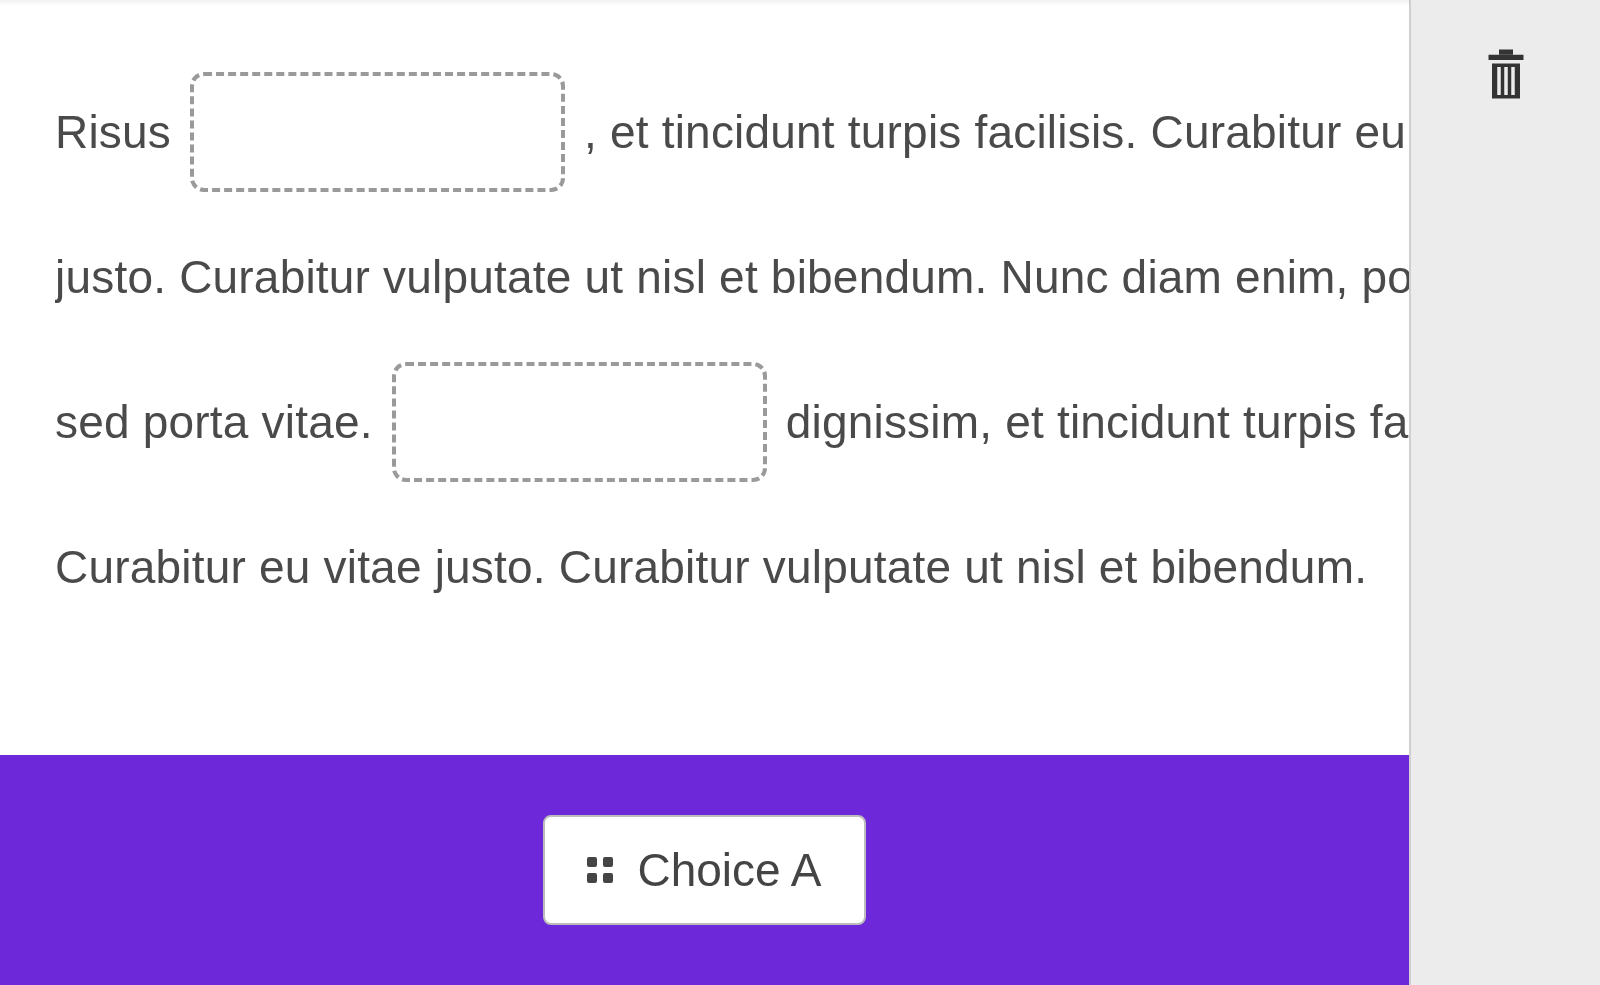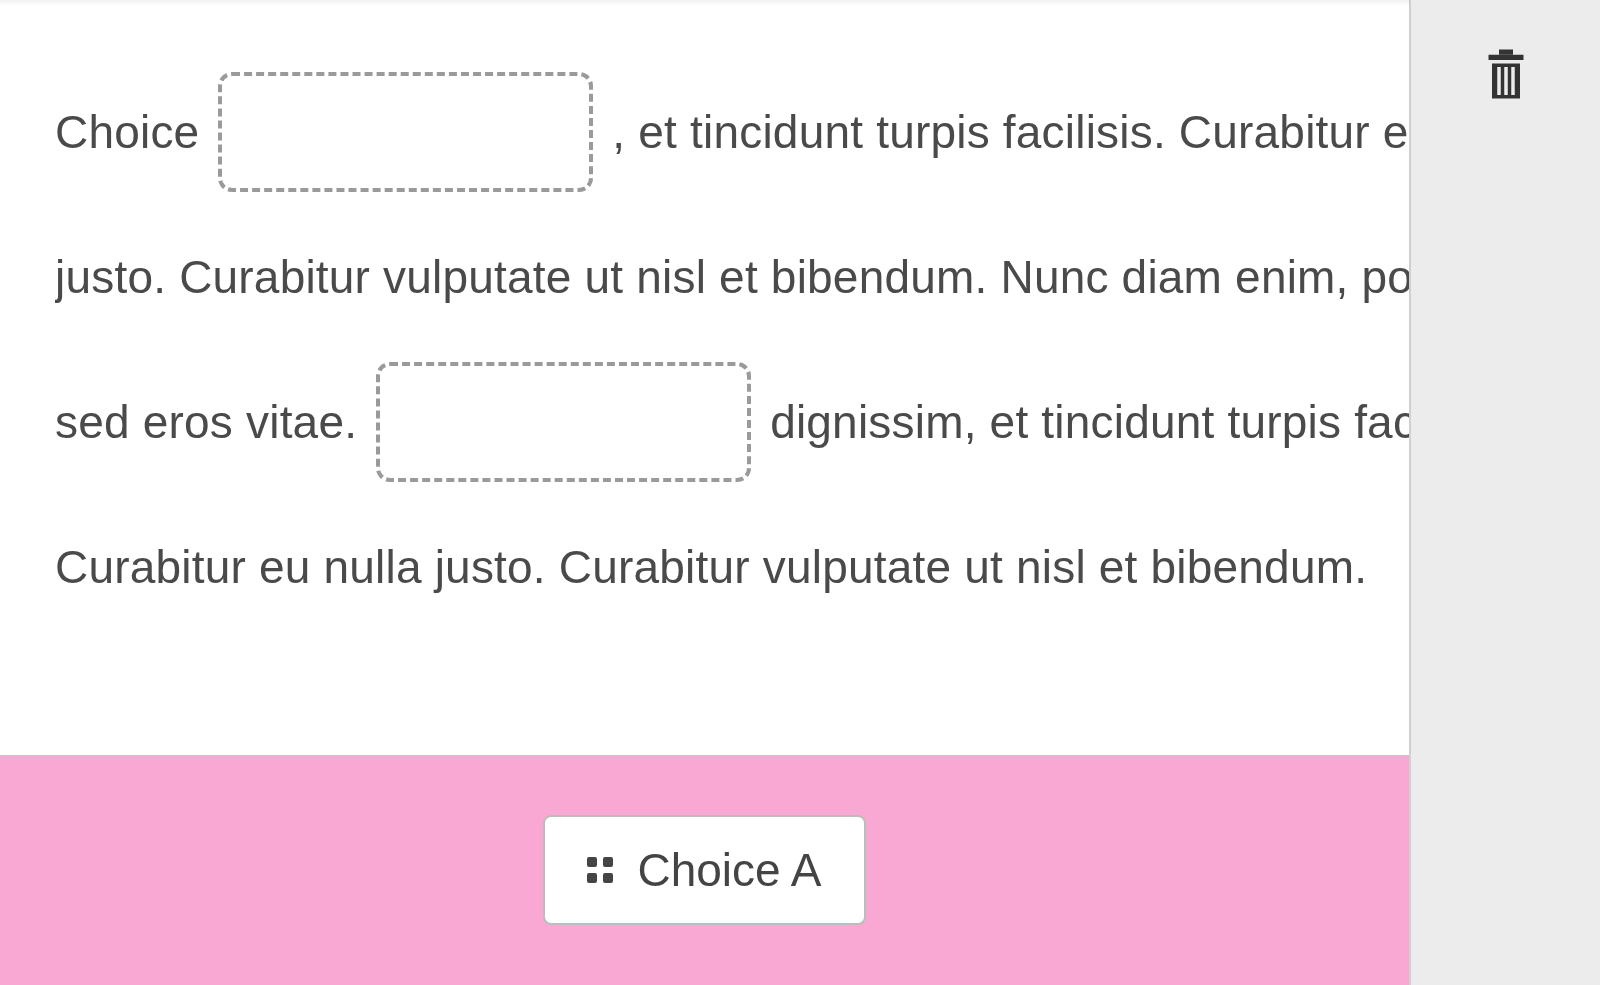--- a/index.html
+++ b/index.html
@@ -42,21 +42,21 @@
     width: 375px;
     height: 120px;
     border: 4px dashed #9a9a9a;
     border-radius: 14px;
     background: #fff;
     margin: 0 6px;
     position: relative;
     top: -4px;
   }
   .choice-bar {
-    background: #f9a8d4;
+    background: #6d28d9;
     padding: 60px 0;
     display: flex;
     justify-content: center;
     gap: 30px;
   }
   .choice-btn {
     background: #ffffff;
     border: 2px solid #bcbcbc;
     border-radius: 8px;
     padding: 26px 42px;
@@ -109,31 +109,31 @@
 </style>
 </head>
 <body>
 
 <div class="outer">
   <div class="top-shadow"></div>
 
   <div class="main-col">
     <div class="content-area">
       <p>
-        <span>Choice </span>
+        <span>Risus </span>
         <span class="blank"></span>
         <span>, et tincidunt turpis facilisis. Curabitur eu nulla</span>
       </p>
       <p>justo. Curabitur vulputate ut nisl et bibendum. Nunc diam enim, porta</p>
       <p>
-        <span>sed eros vitae. </span>
+        <span>sed porta vitae. </span>
         <span class="blank"></span>
         <span> dignissim, et tincidunt turpis facilisis.</span>
       </p>
-      <p>Curabitur eu nulla justo. Curabitur vulputate ut nisl et bibendum.</p>
+      <p>Curabitur eu vitae justo. Curabitur vulputate ut nisl et bibendum.</p>
     </div>
 
     <div class="choice-bar">
       <div class="choice-btn">
         <span class="grip">
           <span></span>
             <span></span>
             <span></span>
             <span></span>
         </span>

